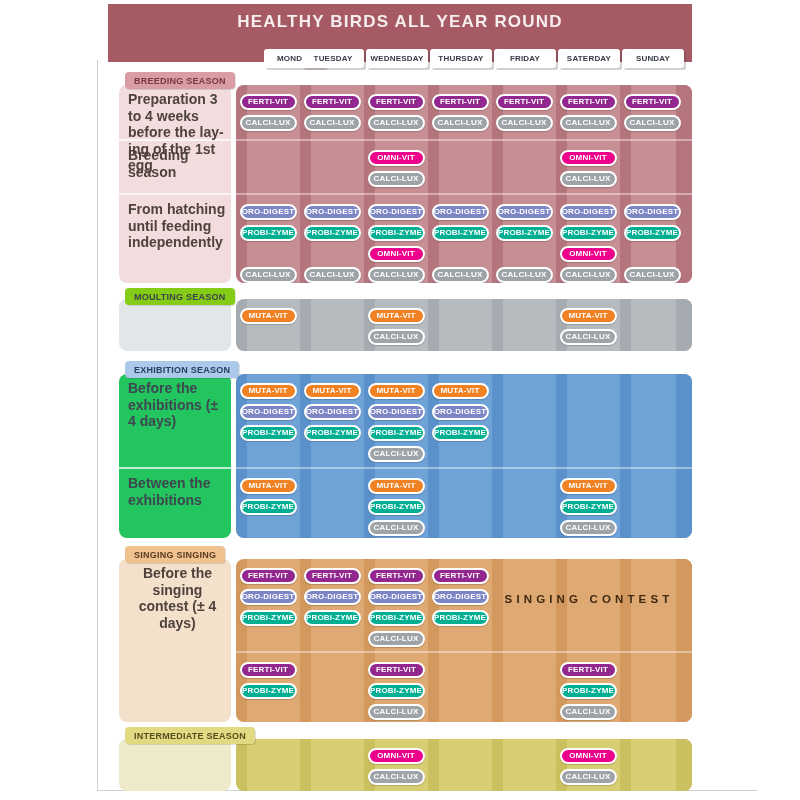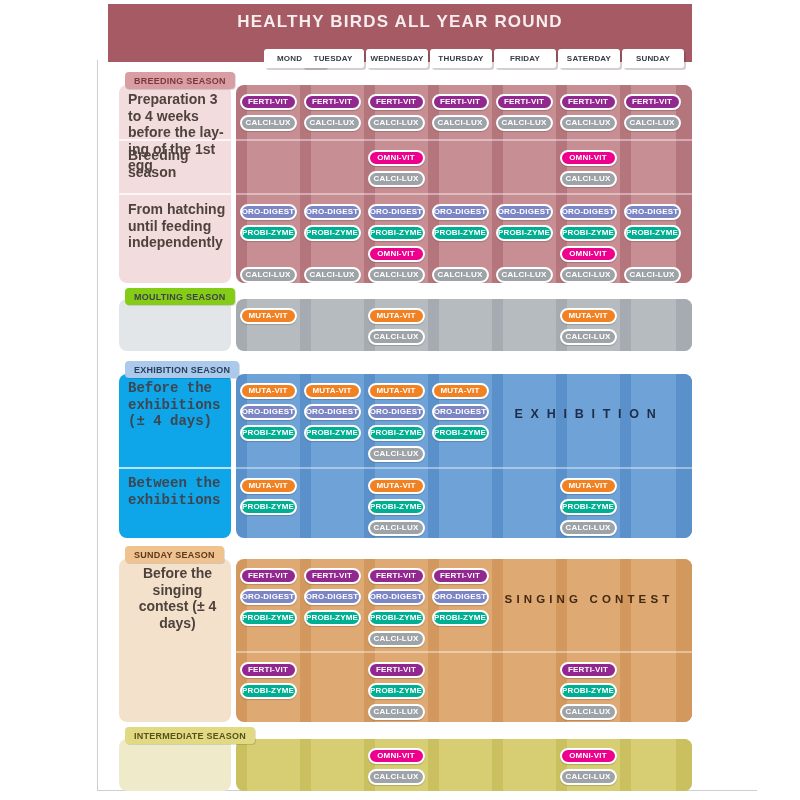--- a/index.html
+++ b/index.html
@@ -264,21 +264,21 @@
               <div class="pill" style="background: rgb(240, 130, 35);">MUTA-VIT</div>
             </div>
             <div class="slot">
               <div class="pill" style="background: rgb(158, 163, 168);">CALCI-LUX</div>
             </div>
           </div>
           <div class="cell"></div>
         </div>
       </div>
       <div class="tag" style="top: 361px; background: rgb(171, 201, 234); color: rgb(39, 64, 94);">EXHIBITION SEASON</div>
-      <div class="panel" style="top: 374px; height: 164px; left: 119px; width: 112px; background: #0ea5e9; font-family: Liberation Mono, monospace;">
+      <div class="panel" style="top: 374px; height: 164px; left: 119px; width: 112px; background: #22c55e;">
         <div class="lbl" style="height: 93px; color: rgb(62, 70, 80);">Before the exhibitions (± 4 days)</div>
         <div class="lbl" style="height: 71px; color: rgb(62, 70, 80);">Between the exhibitions</div>
       </div>
       <div class="grid" style="top: 374px; height: 164px; background: repeating-linear-gradient(90deg, rgb(91, 145, 202) 0px, rgb(91, 145, 202) 11px, rgb(111, 163, 216) 11px, rgb(111, 163, 216) 64px);">
         <div class="rband" style="background: rgb(91, 145, 202);"></div>
         <div class="grow" style="height: 93px;">
           <div class="cell">
             <div class="slot">
               <div class="pill" style="background: rgb(240, 130, 35);">MUTA-VIT</div>
             </div>
@@ -321,21 +321,20 @@
             <div class="slot">
               <div class="pill" style="background: rgb(124, 134, 197);">ORO-DIGEST</div>
             </div>
             <div class="slot">
               <div class="pill" style="background: rgb(0, 174, 146);">PROBI-ZYME</div>
             </div>
           </div>
           <div class="cell"></div>
           <div class="cell"></div>
           <div class="cell"></div>
-          <div class="overlay" style="color: rgb(28, 44, 73); letter-spacing: 0.62em; font-size: 12.5px;">EXHIBITION</div>
         </div>
         <div class="grow" style="height: 71px;">
           <div class="cell">
             <div class="slot">
               <div class="pill" style="background: rgb(240, 130, 35);">MUTA-VIT</div>
             </div>
             <div class="slot">
               <div class="pill" style="background: rgb(0, 174, 146);">PROBI-ZYME</div>
             </div>
           </div>
@@ -360,21 +359,21 @@
             <div class="slot">
               <div class="pill" style="background: rgb(0, 174, 146);">PROBI-ZYME</div>
             </div>
             <div class="slot">
               <div class="pill" style="background: rgb(158, 163, 168);">CALCI-LUX</div>
             </div>
           </div>
           <div class="cell"></div>
         </div>
       </div>
-      <div class="tag" style="top: 546px; background: rgb(239, 194, 143); color: rgb(90, 58, 32);">SUNDAY SEASON</div>
+      <div class="tag" style="top: 546px; background: rgb(239, 194, 143); color: rgb(90, 58, 32);">SINGING SINGING</div>
       <div class="panel" style="top: 559px; height: 163px; left: 119px; width: 112px; background: rgb(243, 225, 204); text-align: center;">
         <div class="lbl" style="height: 92px; color: rgb(78, 66, 60);">Before the singing contest (± 4 days)</div>
       </div>
       <div class="grid" style="top: 559px; height: 163px; background: repeating-linear-gradient(90deg, rgb(211, 152, 93) 0px, rgb(211, 152, 93) 11px, rgb(223, 169, 115) 11px, rgb(223, 169, 115) 64px);">
         <div class="rband" style="background: rgb(211, 152, 93);"></div>
         <div class="grow" style="height: 92px;">
           <div class="cell">
             <div class="slot">
               <div class="pill" style="background: rgb(146, 39, 143);">FERTI-VIT</div>
             </div>

